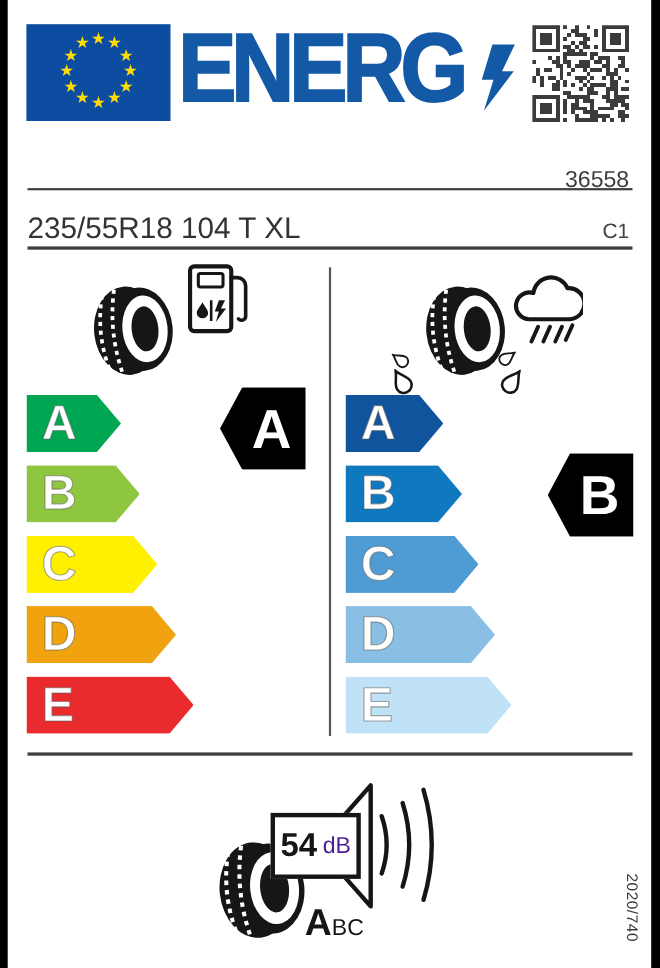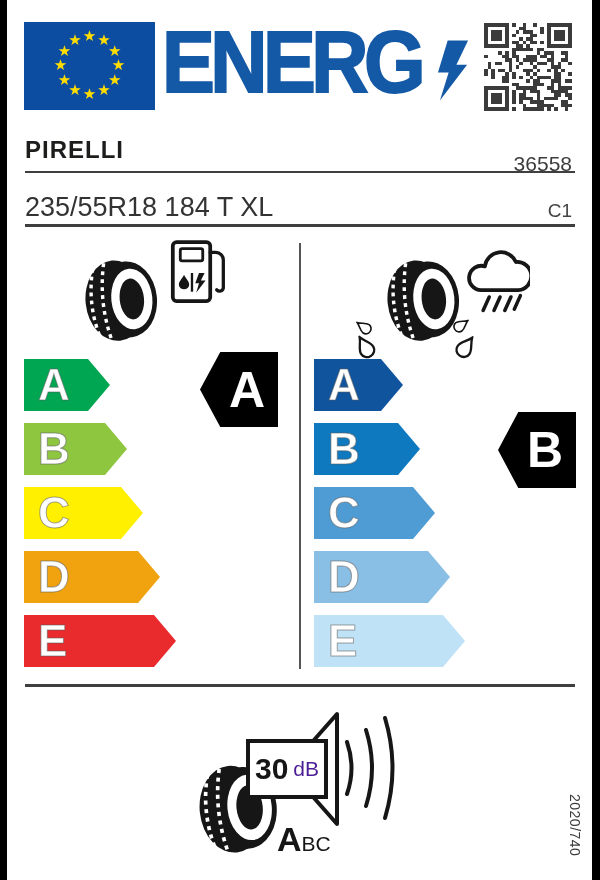--- a/index.html
+++ b/index.html
@@ -307,25 +307,24 @@
         <rect x="3.5" y="3.5" width="17.5" height="17.5" fill="#fff"></rect>
         <rect x="7" y="7" width="10.5" height="10.5" fill="#3b3b3b"></rect>
         <rect x="63" y="0" width="24.5" height="24.5" fill="#3b3b3b"></rect>
         <rect x="66.5" y="3.5" width="17.5" height="17.5" fill="#fff"></rect>
         <rect x="70" y="7" width="10.5" height="10.5" fill="#3b3b3b"></rect>
         <rect x="0" y="63" width="24.5" height="24.5" fill="#3b3b3b"></rect>
         <rect x="3.5" y="66.5" width="17.5" height="17.5" fill="#fff"></rect>
         <rect x="7" y="70" width="10.5" height="10.5" fill="#3b3b3b"></rect>
       </svg></div>
 
-  <div class="abs brand">PIRELLI</div>
   <div class="abs model">36558</div>
   <div class="abs rule1"></div>
 
-  <div class="abs size">235/55R18 184 T XL</div>
+  <div class="abs size">235/55R18 104 T XL</div>
   <div class="abs tclass">C1</div>
   <div class="abs rule2"></div>
   <div class="abs vdiv"></div>
 
   <svg class="abs" style="left:84px;top:252px" width="76" height="96" viewBox="0 0 100 110">
       <use href="#tire-sym"></use>
     </svg>
   <svg class="abs" style="left:170px;top:238px" width="58" height="70" viewBox="0 0 62 72">
     <rect x="3" y="3" width="40" height="63" rx="4" fill="#fff" stroke="#161616" stroke-width="4"></rect>
     <rect x="11" y="10" width="24" height="13" rx="2" fill="#fff" stroke="#161616" stroke-width="3"></rect>
@@ -396,21 +395,21 @@
 
   <div class="abs rule3"></div>
 
   <svg class="abs z0" style="left:198px;top:760px" width="82" height="97" viewBox="0 0 100 110">
       <use href="#tire-sym"></use>
     </svg>
   <svg class="abs z1" style="left:295px;top:710px" width="46" height="118" viewBox="0 0 46 118">
     <polygon points="4,47 42,4 42,114 4,71" fill="#fff" stroke="#161616" stroke-width="4" stroke-linejoin="round"></polygon>
   </svg>
   <div class="abs n-box">
-    <span class="n-val">30</span>
+    <span class="n-val">54</span>
     <span class="n-unit">dB</span>
   </div>
   <svg class="abs z1" style="left:342px;top:712px" width="64" height="112" viewBox="0 0 64 112">
     <g stroke="#161616" stroke-width="4" stroke-linecap="round" fill="none">
       <path d="M5 30 Q14 56 5 82"></path>
       <path d="M24 18 Q36 56 24 94"></path>
       <path d="M43 6 Q58 56 43 106"></path>
     </g>
   </svg>
   <div class="abs n-abc">

